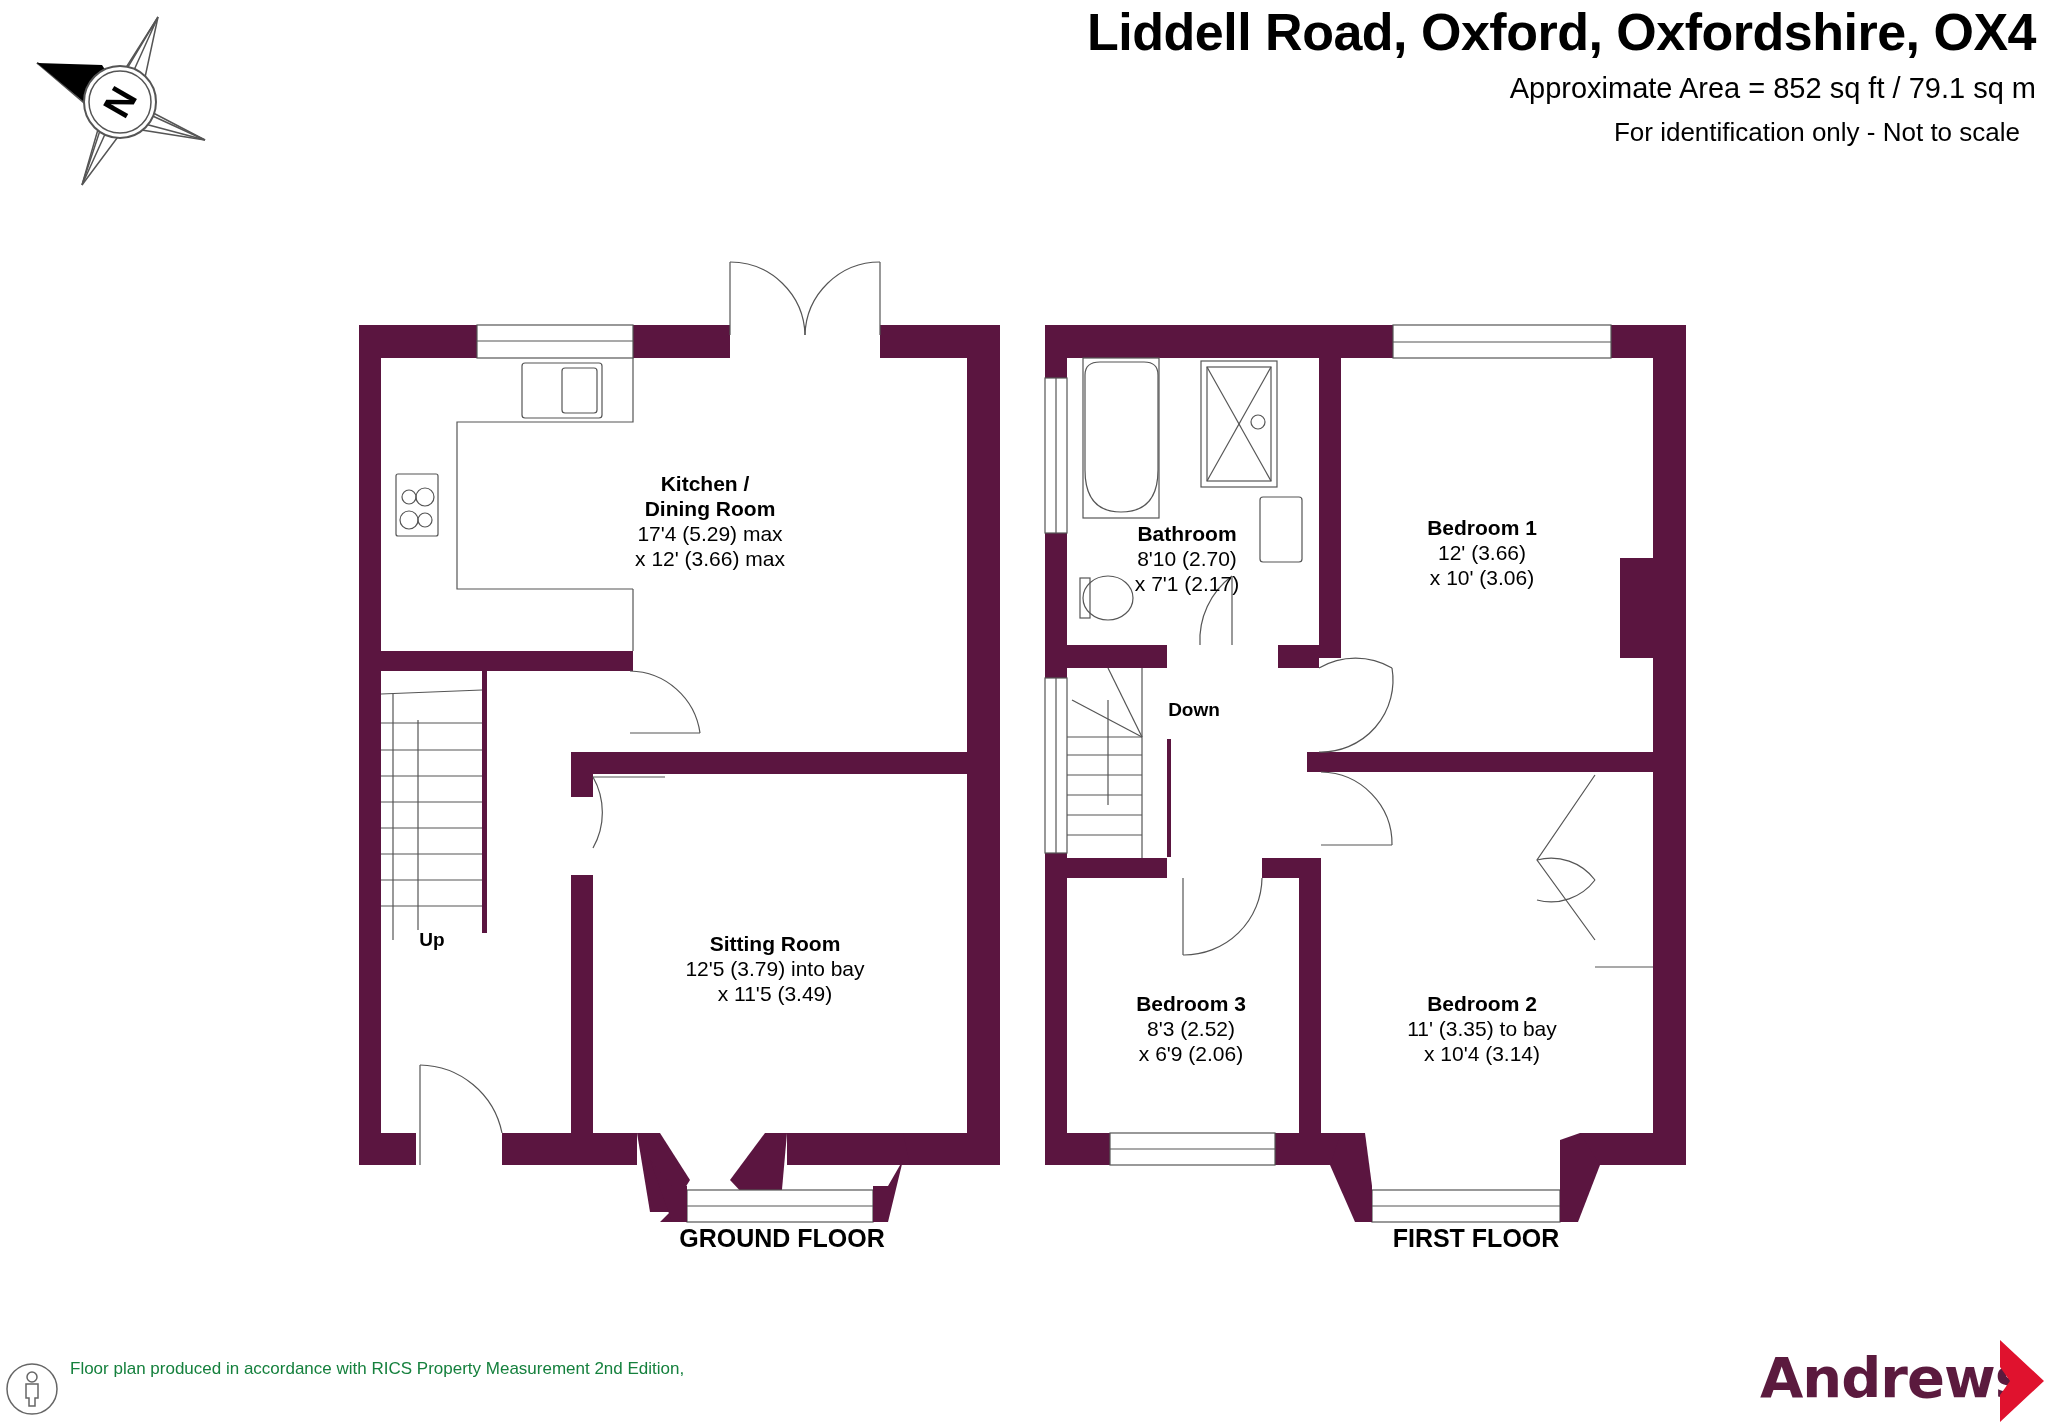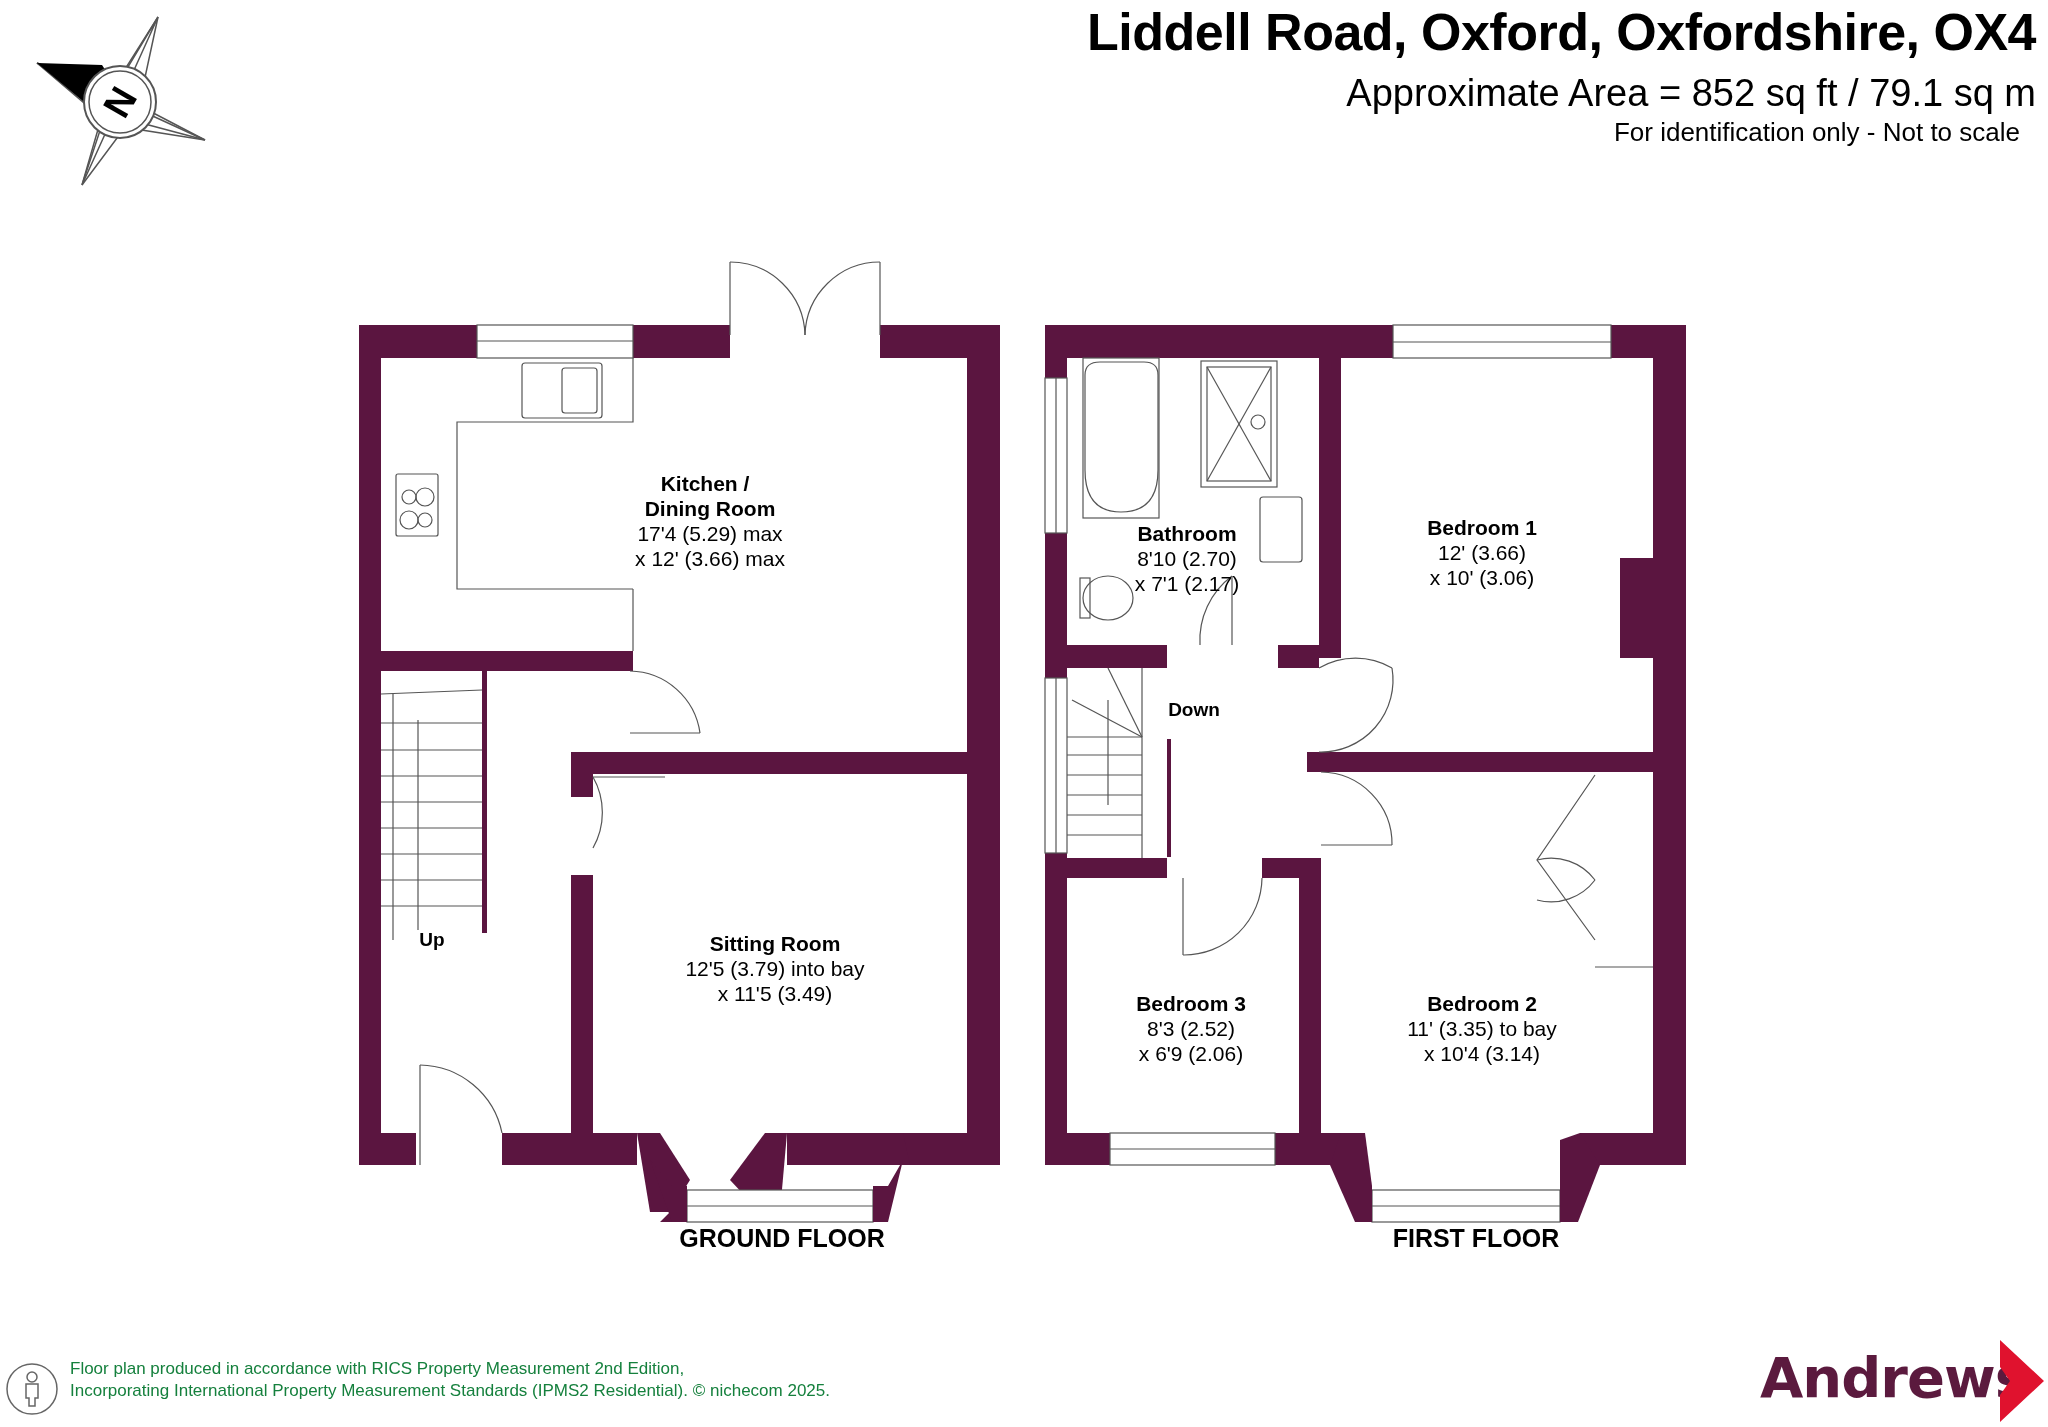--- a/index.html
+++ b/index.html
@@ -1,18 +1,18 @@
 <!DOCTYPE html>
 <html><head>
 <meta charset="utf-8">
 <style>
   html, body { margin:0; padding:0; background:#ffffff; }
   body { width:2048px; height:1427px; position:relative; overflow:hidden; font-family:"Liberation Sans", sans-serif; color:#000; }
   .title { position:absolute; right:12px; top:2px; font-size:52px; font-weight:bold; letter-spacing:-0.5px; white-space:nowrap;text-align:right; }
-  .area { position:absolute; right:12px; top:72px; font-size:38px; white-space:nowrap; }
+  .area { position:absolute; right:12px; top:72px; font-size:29px; white-space:nowrap; }
   .disclaimer { position:absolute; right:28px; top:117px; font-size:26px; white-space:nowrap; }
   svg.plan { position:absolute; left:0; top:0; }
   .rlabel { font-family:"Liberation Sans", sans-serif; text-anchor:middle; fill:#000; }
   .rname { font-weight:bold; font-size:21px; }
   .rdim { font-size:21px; }
   .flabel { font-weight:bold; font-size:25px; font-family:"Liberation Sans", sans-serif; text-anchor:middle; }
   .footer { position:absolute; left:70px; top:1358px; font-size:17px; line-height:22px; color:#15803d; }
   .footer div { white-space:nowrap; }
   .info-icon { position:absolute; left:5px; top:1362px; width:54px; height:54px; }
   .logo { position:absolute; left:1760px; top:1345px; width:285px; height:80px; }
@@ -204,21 +204,20 @@
 </svg>
 
 <svg class="info-icon" viewBox="0 0 54 54">
   <circle cx="27" cy="27" r="25" fill="none" stroke="#666" stroke-width="1.5"></circle>
   <circle cx="27" cy="15" r="5" fill="none" stroke="#666" stroke-width="1.5"></circle>
   <path d="M21 22 L33 22 L33 36 L30 36 L30 44 L24 44 L24 36 L21 36 Z" fill="none" stroke="#666" stroke-width="1.5"></path>
 </svg>
 
 <div class="footer">
   <div>Floor plan produced in accordance with RICS Property Measurement 2nd Edition,</div>
-  <div>Incorporating International Property Measurement Standards (IPMS2 Residential).   © nichecom 2025.</div>
 </div>
 
 <div class="logo">
   <div class="logo-text">Andrews</div>
   <svg style="position:absolute; left:240px; top:-5px;" width="45" height="82" viewBox="0 0 45 82">
     <polygon points="0,0 44,41 0,82 0,55 10,41 0,27" fill="#e0122e"></polygon>
   </svg>
 </div>
 
 </body></html>

